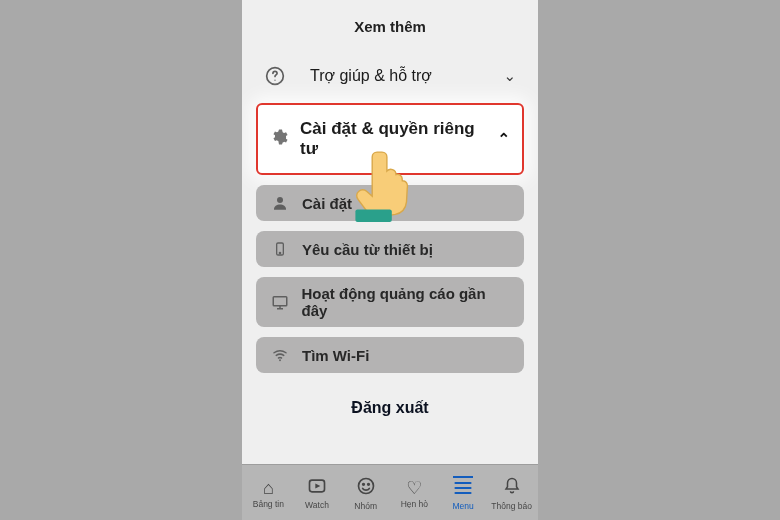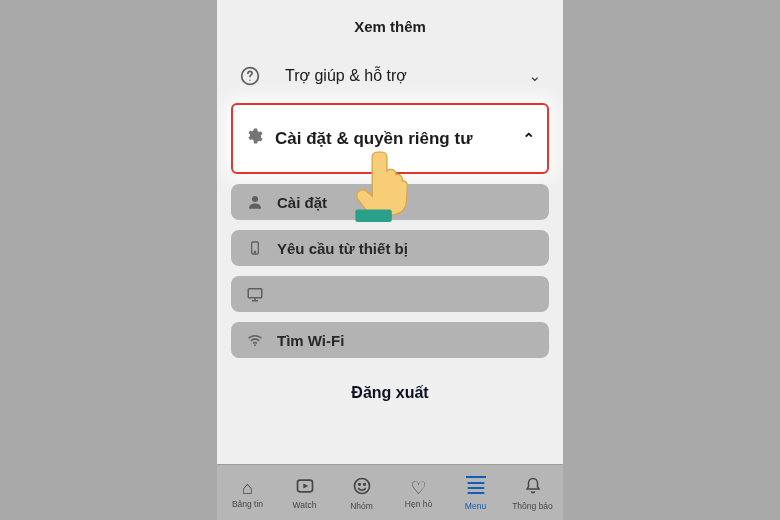--- a/index.html
+++ b/index.html
@@ -8,21 +8,21 @@
     height: 520px;
     background: #a9a9a9;
     font-family: -apple-system, Helvetica, Arial, sans-serif;
     display: flex;
     justify-content: center;
     align-items: flex-start;
     overflow: hidden;
     position: relative;
   }
   .phone {
-    width: 346px;
+    width: 296px;
     height: 520px;
     background: #efefef;
     position: relative;
     display: flex;
     flex-direction: column;
   }
   
   .dim {
     filter: brightness(0.78);
   }
@@ -57,21 +57,21 @@
     width: 22px; height: 22px;
     display: inline-flex;
     align-items: center; justify-content: center;
     font-size: 14px;
     color: #666;
   }
   .highlighted-row {
     background: #ffffff;
     border: 2px solid #e0362d;
     border-radius: 6px;
-    padding: 22px 12px;
+    padding: 14px 12px;
     display: flex;
     align-items: center;
     gap: 12px;
     font-weight: 700;
     font-size: 17px;
     color: #1c1c1c;
     position: relative;
     margin: 4px 0 8px;
     box-shadow: 0 0 18px 6px rgba(255,255,255,0.9);
   }
@@ -190,20 +190,21 @@
         </span>
         <span>Yêu cầu từ thiết bị</span>
       </div>
       <div class="sub-item">
         <span class="sub-icon">
           <svg viewBox="0 0 24 24" width="18" height="18" fill="none" stroke="#7a7a7a" stroke-width="2">
               <rect x="3" y="5" width="18" height="12" rx="1"></rect>
               <path d="M8 21h8M12 17v4"></path>
             </svg>
         </span>
+        <span>Hoạt động quảng cáo gần đây</span>
       </div>
       <div class="sub-item">
         <span class="sub-icon">
           <svg viewBox="0 0 24 24" width="18" height="18" fill="none" stroke="#7a7a7a" stroke-width="2" stroke-linecap="round">
               <path d="M4 9a14 14 0 0116 0M7 12.5a9 9 0 0110 0M10 16a4 4 0 014 0"></path>
               <circle cx="12" cy="19" r="1.2" fill="#7a7a7a" stroke="none"></circle>
             </svg>
         </span>
         <span>Tìm Wi-Fi</span>
       </div>

